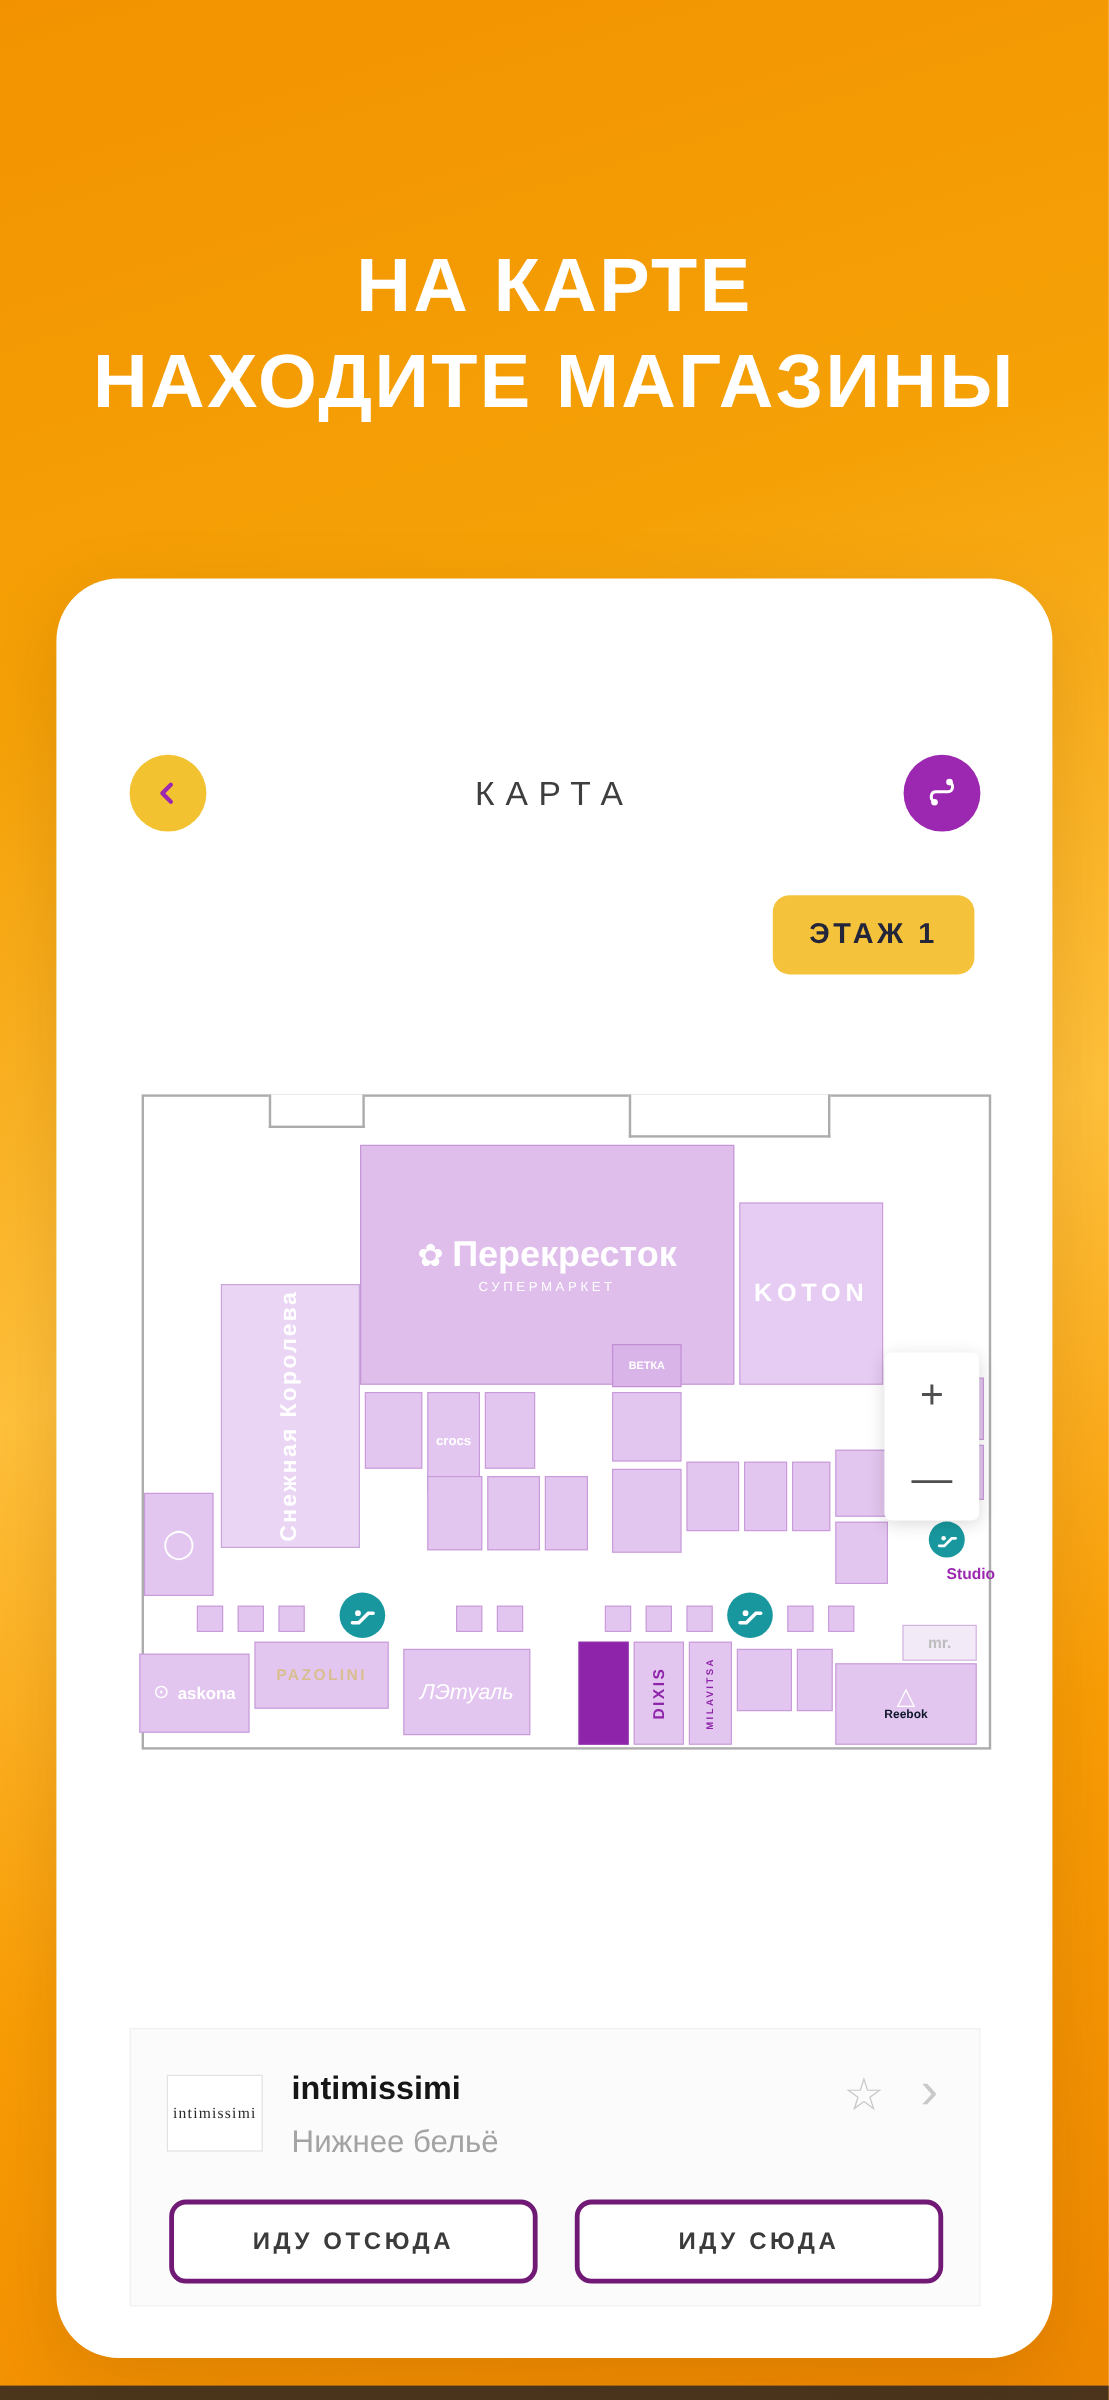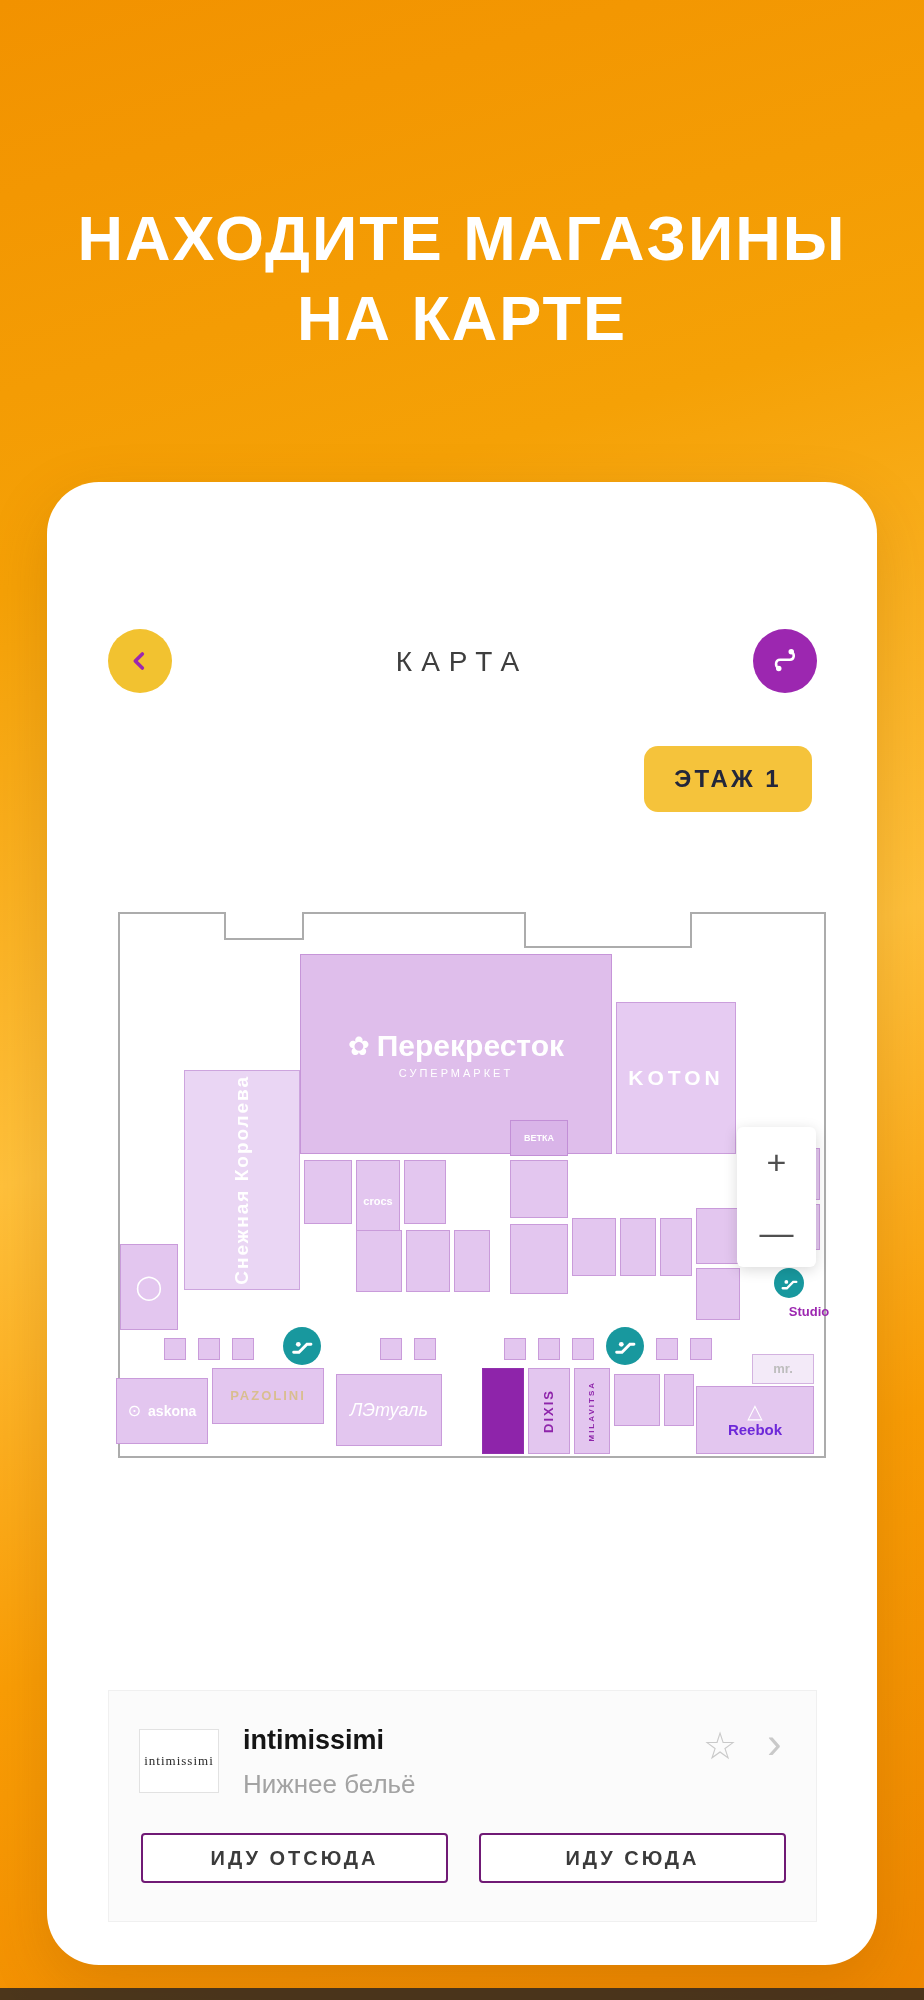--- a/index.html
+++ b/index.html
@@ -45,33 +45,33 @@
     font-size:34px;font-weight:300;color:#4F4F4F;cursor:pointer}
   .sheet{position:absolute;left:61px;top:1208px;width:709px;height:232px;background:#FBFBFB;
     border:1px solid #F0F0F0;box-sizing:border-box}
   .logo-box{position:absolute;left:30px;top:38px;width:80px;height:64px;background:#FFFFFF;
     border:1px solid #E2E2E2;display:flex;align-items:center;justify-content:center;box-sizing:border-box}
   .logo-text{font-family:"Liberation Serif",serif;font-size:13px;letter-spacing:1px;color:#2A2A2A}
   .store-name{position:absolute;left:134px;top:34px;font-size:27px;font-weight:700;color:#151515}
   .store-cat{position:absolute;left:134px;top:78px;font-size:26px;color:#A3A3A3}
   .star{position:absolute;left:594px;top:36px;font-size:38px;color:#C9C9C9;line-height:1;cursor:pointer}
   .chev{position:absolute;left:658px;top:30px;font-size:44px;color:#C9C9C9;line-height:1;cursor:pointer}
-  .sheet-btn{position:absolute;top:142px;width:307px;height:50px;border:2px solid #701a75;border-radius:4px;
+  .sheet-btn{position:absolute;top:142px;width:307px;height:70px;border:4px solid #701a75;border-radius:14px;
     background:#FFFFFF;display:flex;align-items:center;justify-content:center;box-sizing:border-box;
     font-size:20px;font-weight:700;letter-spacing:3px;color:#3B3B3B;cursor:pointer}
   .btn-from{left:32px}
   .btn-to{left:370px}
   .bottom-edge{position:absolute;left:0;bottom:0;width:100%;height:12px;background:#2E2620;opacity:.85}
 </style>
 </head>
 <body>
 
 <div class="headline">
+  <div>НА КАРТЕ</div>
   <div>НАХОДИТЕ МАГАЗИНЫ</div>
-  <div>НА КАРТЕ</div>
 </div>
 
 <div class="card">
 
   <div class="circle-btn back-btn">
     <svg width="26" height="26" viewBox="0 0 22 22">
       <polyline points="13,5 7,11 13,17" fill="none" stroke="#9C27B0" stroke-width="3" stroke-linecap="round" stroke-linejoin="round"></polyline>
     </svg>
   </div>
 
@@ -154,21 +154,21 @@
       <div class="map-block" style="left: 462px; top: 460px; width: 36px; height: 86px; background: rgb(227, 198, 239);">
         <span class="blk-label vert" style="font-size: 8px; color: rgb(142, 36, 170);">MILAVITSA</span>
       </div>
       <div class="map-block" style="left: 502px; top: 466px; width: 46px; height: 52px; background: rgb(227, 198, 239);"></div>
       <div class="map-block" style="left: 552px; top: 466px; width: 30px; height: 52px; background: rgb(227, 198, 239);"></div>
       <div class="map-block" style="left: 640px; top: 446px; width: 62px; height: 30px; background: rgb(243, 234, 248);">
         <span class="blk-label" style="font-size: 13px; color: rgb(189, 189, 189);">mr.</span>
       </div>
       <div class="map-block" style="left: 584px; top: 478px; width: 118px; height: 68px; background: rgb(227, 198, 239);">
         <span class="blk-icon" style="font-size: 20px;">△</span>
-        <span class="blk-label" style="font-size: 15px; color: #6d28d9;">Reebok</span>
+        <span class="blk-label" style="font-size: 10px; color: #0f172a;">Reebok</span>
       </div>
       <div class="kiosk" style="left: 52px; top: 430px;"></div>
       <div class="kiosk" style="left: 86px; top: 430px;"></div>
       <div class="kiosk" style="left: 120px; top: 430px;"></div>
       <div class="kiosk" style="left: 268px; top: 430px;"></div>
       <div class="kiosk" style="left: 302px; top: 430px;"></div>
       <div class="kiosk" style="left: 392px; top: 430px;"></div>
       <div class="kiosk" style="left: 426px; top: 430px;"></div>
       <div class="kiosk" style="left: 460px; top: 430px;"></div>
       <div class="kiosk" style="left: 544px; top: 430px;"></div>

